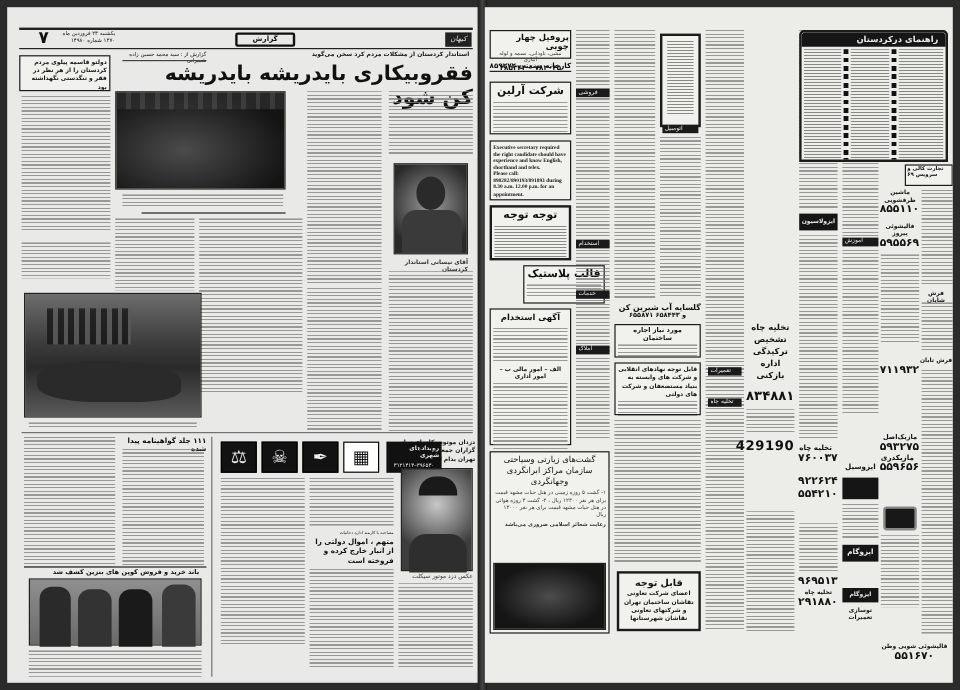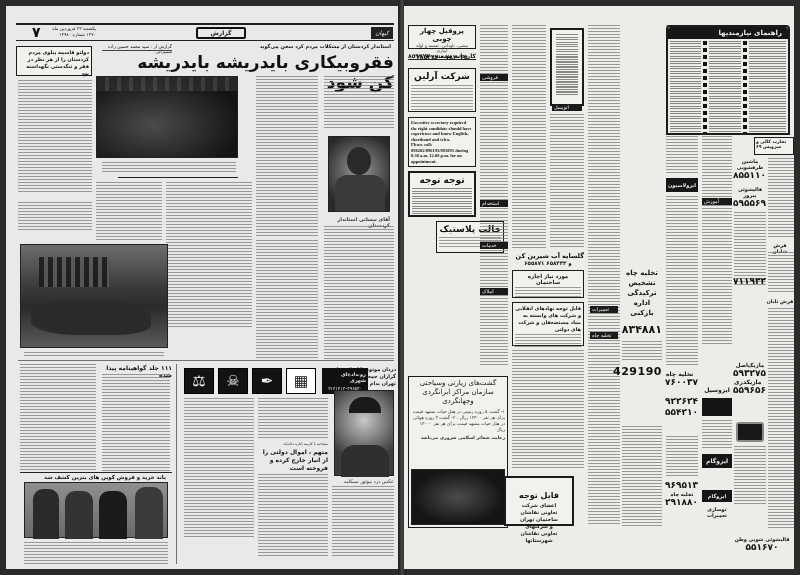--- a/index.html
+++ b/index.html
@@ -118,21 +118,21 @@
     </div>
     <div class="abs caption rtl" style="left:328px;top:472px;width:60px;">عکس دزد موتور سیکلت</div>
     <div class="abs text-lines" style="left:326px;top:480px;width:62px;height:70px;"></div>
   </div>
 
   <div class="gutter"></div>
 
   <div class="page right">
 
     <div class="abs box" style="left:4px;top:19px;width:68px;height:24px;padding:1px;text-align:center;">
-      <div class="ad-title rtl" style="text-align:center;font-size:7px;line-height:8px;">پروفیل چهار چوبی</div>
+      <div class="ad-title rtl" style="text-align:right;font-size:7px;line-height:8px;">پروفیل چهار چوبی</div>
       <div class="small" style="text-align:center;">نبشی، ناودانی، تسمه و لوله آبیاری</div>
       <div style="font-size:6px;font-weight:bold;">۲۸۵۳۴۴ – ۷۸۲۰۳۵</div>
     </div>
     <div class="abs rtl" style="left:4px;top:46px;width:68px;font-size:6px;font-weight:bold;border-bottom:1px solid #222;">
       <span>کارخانه صنعتی</span>
       <span>۸۵۹۲۷۲</span>
     </div>
     <div class="abs box" style="left:4px;top:62px;width:68px;height:44px;padding:2px;">
       <div class="ad-title" style="text-align:center;">شرکت آرلین</div>
       <div class="text-lines" style="height:26px;margin-top:3px;"></div>
@@ -141,20 +141,26 @@
       <div>Executive secretary required the right candidate should have experience and know English, shorthand and telex.</div>
       <div>Please call: 898282/890193/891893 during 8.30 a.m. 12.00 p.m. for an appointment.</div>
     </div>
     <div class="abs box" style="left:4px;top:165px;width:68px;height:46px;padding:2px;border-width:2px;">
       <div class="ad-title" style="text-align:center;">توجه  توجه</div>
       <div class="text-lines dense" style="height:28px;margin-top:2px;"></div>
     </div>
     <div class="abs box" style="left:4px;top:215px;width:68px;height:32px;padding:2px;margin-left:28px;">
       <div class="ad-title" style="text-align:center;">قالب پلاستیک</div>
       <div class="text-lines" style="height:12px;margin-top:2px;"></div>
+    </div>
+    <div class="abs box" style="left:4px;top:251px;width:68px;height:114px;padding:2px;">
+      <div class="ad-title" style="text-align:center;font-size:7px;">آگهی استخدام</div>
+      <div class="text-lines" style="height:30px;margin-top:2px;"></div>
+      <div class="rtl" style="font-size:5px;font-weight:bold;text-align:center;margin-top:2px;">الف – امور مالی   ب – امور اداری</div>
+      <div class="text-lines" style="height:56px;margin-top:2px;"></div>
     </div>
     <div class="abs box" style="left:4px;top:370px;width:100px;height:152px;padding:2px;">
       <div class="rtl" style="font-size:7px;font-weight:normal;text-align:center;line-height:9px;">گشت‌های زیارتی وسیاحتی سازمان مراکز ابرانگردی وجهانگردی</div>
       <div class="rtl small" style="margin-top:3px;font-size:4.5px;line-height:6px;">۱- گشت ۵ روزه زمینی در هتل حیات مشهد قیمت برای هر نفر ۱۲۳۰۰ ریال ، ۲- گشت ۳ روزه هوائی در هتل حیات مشهد قیمت برای هر نفر ۱۳۰۰۰ ریال</div>
       <div class="rtl small" style="margin-top:2px;font-weight:bold;">رعایت شعائر اسلامی ضروری می‌باشد</div>
       <div class="photo" style="position:absolute;left:2px;right:2px;bottom:2px;height:56px;background:radial-gradient(ellipse at 50% 50%,#4c4c4c,#151515 70%);"></div>
     </div>
 
     <div class="abs text-lines" style="left:76px;top:19px;width:28px;height:340px;"></div>
     <div class="abs label-bar" style="left:76px;top:68px;width:28px;">فروشی</div>
@@ -176,21 +182,21 @@
     </div>
     <div class="abs box" style="left:108px;top:264px;width:72px;height:28px;padding:2px;">
       <div class="rtl" style="font-size:5.5px;font-weight:bold;text-align:center;">مورد نیاز اجاره ساختمان</div>
       <div class="text-lines" style="height:12px;margin-top:2px;"></div>
     </div>
     <div class="abs box" style="left:108px;top:296px;width:72px;height:44px;padding:2px;">
       <div class="rtl" style="font-size:5px;font-weight:bold;line-height:7px;">قابل توجه نهادهای انقلابی و شرکت های وابسته به بنیاد مستضعفان و شرکت های دولتی</div>
       <div class="text-lines" style="height:14px;margin-top:1px;"></div>
     </div>
     <div class="abs text-lines" style="left:108px;top:344px;width:72px;height:120px;"></div>
-    <div class="abs box" style="left:100px;top:470px;width:70px;height:50px;padding:12px;border-width:2px;">
+    <div class="abs box" style="left:110px;top:470px;width:70px;height:50px;padding:2px;border-width:2px;">
       <div class="ad-title" style="text-align:center;font-size:8px;">قابل توجه</div>
       <div class="rtl" style="font-size:5px;font-weight:bold;text-align:center;line-height:7px;margin-top:1px;">اعضای شرکت تعاونی نقاشان ساختمان تهران و شرکتهای تعاونی نقاشان شهرستانها</div>
     </div>
 
     <div class="abs text-lines" style="left:184px;top:19px;width:32px;height:500px;"></div>
     <div class="abs label-bar" style="left:186px;top:300px;width:28px;">تعمیرات</div>
     <div class="abs label-bar" style="left:186px;top:326px;width:28px;">تخلیه چاه</div>
 
     <div class="abs rtl" style="left:218px;top:262px;width:40px;height:150px;text-align:center;">
       <div style="font-size:7px;font-weight:bold;line-height:10px;">تخلیه چاه تشخیص ترکیدگی اداره بازکنی</div>
@@ -229,40 +235,40 @@
     <div class="abs box" style="left:350px;top:131px;width:40px;height:18px;padding:1px;font-size:4.5px;font-weight:bold;line-height:5px;">تجارت کالی و سرویس ۶۹</div>
     <div class="abs rtl" style="left:330px;top:152px;width:32px;text-align:center;">
       <div style="font-size:5px;font-weight:bold;">ماشین ظرفشویی</div>
       <div class="big-num" style="font-size:9px;line-height:11px;">۸۵۵۱۱۰</div>
     </div>
     <div class="abs rtl" style="left:330px;top:180px;width:32px;text-align:center;">
       <div style="font-size:5px;font-weight:bold;">فالیشوئی پیروز</div>
       <div class="big-num" style="font-size:9px;line-height:11px;">۵۹۵۵۶۹</div>
     </div>
     <div class="abs text-lines" style="left:330px;top:206px;width:32px;height:74px;"></div>
-    <div class="abs rtl" style="left:330px;top:270px;width:32px;">
+    <div class="abs rtl" style="left:330px;top:298px;width:32px;">
       <div class="big-num" style="font-size:9px;line-height:11px;">۷۱۱۹۳۲</div>
     </div>
     <div class="abs rtl" style="left:330px;top:328px;width:32px;text-align:left;margin-top:44px;">
       <div style="font-size:6px;font-weight:bold;">مازیکدری</div>
       <div class="big-num" style="font-size:9px;line-height:11px;">۵۵۹۶۵۶</div>
     </div>
     <div class="abs rtl" style="left:330px;top:356px;width:32px;text-align:center;">
       <div style="font-size:5.5px;font-weight:bold;">مازیک‌اصل</div>
       <div class="big-num" style="font-size:9px;line-height:11px;">۵۹۳۲۷۵</div>
     </div>
     <div class="abs" style="left:332px;top:416px;width:28px;height:20px;background:#181818;border:2px solid #888;border-radius:3px;"></div>
     <div class="abs text-lines" style="left:330px;top:440px;width:32px;height:60px;"></div>
     <div class="abs rtl" style="left:326px;top:530px;width:64px;text-align:center;">
       <div style="font-size:5px;font-weight:bold;">قالیشوئی شویی وطن</div>
       <div class="big-num" style="font-size:9px;line-height:11px;">۵۵۱۶۷۰</div>
     </div>
 
     <div class="abs" style="left:262px;top:19px;width:124px;height:110px;border:2px solid #1b1b1b;border-radius:4px 4px 0 0;background:#ecece9;">
-      <div class="rtl" style="background:#161616;color:#eee;font-size:7px;font-weight:bold;padding:1px 6px;border-radius:3px 3px 0 0;line-height:10px;">راهنمای نیازمندیها</div>
+      <div class="rtl" style="background:#161616;color:#eee;font-size:7px;font-weight:bold;padding:1px 6px;border-radius:3px 3px 0 0;line-height:10px;">راهنمای درکردستان</div>
       <div style="display:flex;gap:2px;padding:2px;height:96px;">
         <div class="text-lines dense" style="flex:1;"></div>
         <div style="width:4px;background:repeating-linear-gradient(180deg,#111 0 4px,#ecece9 4px 7px);"></div>
         <div class="text-lines dense" style="flex:1;"></div>
         <div style="width:4px;background:repeating-linear-gradient(180deg,#111 0 4px,#ecece9 4px 7px);"></div>
         <div class="text-lines dense" style="flex:1.2;"></div>
       </div>
     </div>
 
     <div class="abs text-lines" style="left:364px;top:152px;width:26px;height:80px;"></div>

